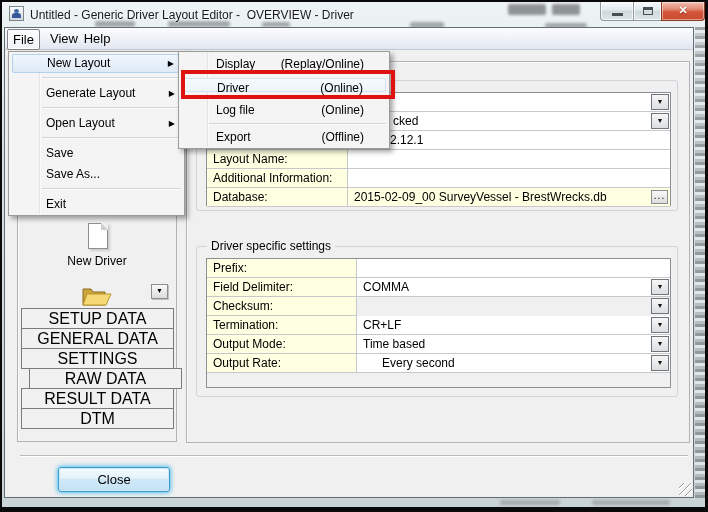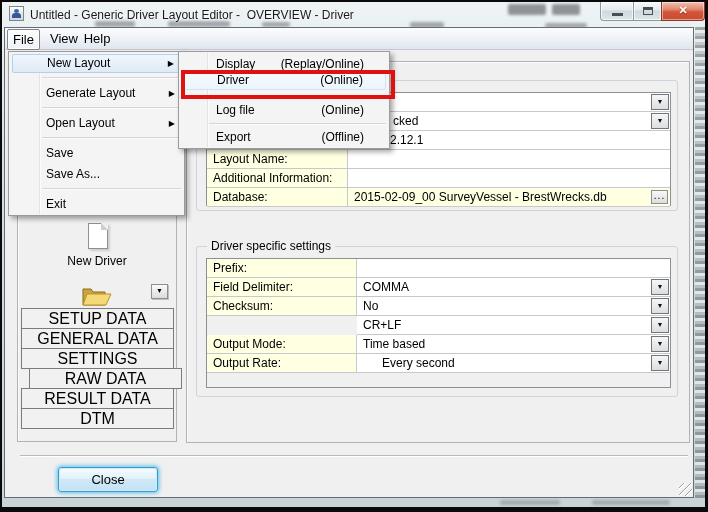--- a/index.html
+++ b/index.html
@@ -193,41 +193,41 @@
       <div class="cell lab" style="width:150px;">Prefix:</div>
       <div class="cell val" style="left:150px;right:0;"></div>
     </div>
     <div class="trow" style="top:19px;">
       <div class="cell lab" style="width:150px;">Field Delimiter:</div>
       <div class="cell val" style="left:150px;right:0;">COMMA</div>
       <div class="dd"><span>▼</span></div>
     </div>
     <div class="trow" style="top:38px;">
       <div class="cell lab" style="width:150px;">Checksum:</div>
-      <div class="cell val" style="left:150px;right:0;">No</div>
       <div class="dd"><span>▼</span></div>
     </div>
     <div class="trow" style="top:57px;">
+      <div class="cell lab" style="width:150px;">Termination:</div>
       <div class="cell val" style="left:150px;right:0;">CR+LF</div>
       <div class="dd"><span>▼</span></div>
     </div>
     <div class="trow" style="top:76px;">
       <div class="cell lab" style="width:150px;">Output Mode:</div>
       <div class="cell val" style="left:150px;right:0;">Time based</div>
       <div class="dd"><span>▼</span></div>
     </div>
     <div class="trow" style="top:95px;">
       <div class="cell lab" style="width:150px;">Output Rate:</div>
       <div class="cell val" style="left:150px;right:0;padding-left:25px;">Every second</div>
       <div class="dd"><span>▼</span></div>
     </div>
   </div>
 
   <div class="abs etch" style="left:20px;top:455px;width:668px;height:1px;"></div>
-  <div class="abs close-btn" style="left:58px;top:467px;width:100px;height:25px;">Close</div>
+  <div class="abs close-btn" style="left:58px;top:467px;width:112px;height:25px;">Close</div>
   <div class="abs grip" style="left:679px;top:483px;width:13px;height:13px;"></div>
 
   <div class="abs menu" style="left:8px;top:51px;width:177px;height:165px;">
     <div class="gutter" style="left:30px;"></div>
     <div class="mi hl" style="top:2px;">
       <span class="lbl">New Layout</span>
       <span class="arrow">▶</span>
     </div>
     <div class="msep" style="top:25px;"></div>
     <div class="mi" style="top:32px;">
@@ -251,21 +251,21 @@
       <span class="lbl">Exit</span>
     </div>
   </div>
 
   <div class="abs menu" style="left:178px;top:51px;width:212px;height:98px;z-index:21;">
     <div class="gutter" style="left:28px;"></div>
     <div class="mi sub-mi" style="top:3px;">
       <span class="lbl">Display</span>
       <span class="mode">(Replay/Online)</span>
     </div>
-    <div class="mi sub-mi hl2" style="top:18px;height:20px;line-height:18px;">
+    <div class="mi sub-mi hl2" style="top:26px;height:14px;line-height:18px;">
       <span class="lbl">Driver</span>
       <span class="mode">(Online)</span>
     </div>
     <div class="mi sub-mi" style="top:49px;">
       <span class="lbl">Log file</span>
       <span class="mode">(Online)</span>
     </div>
     <div class="msep" style="top:71px;left:30px;"></div>
     <div class="mi sub-mi" style="top:76px;">
       <span class="lbl">Export</span>

